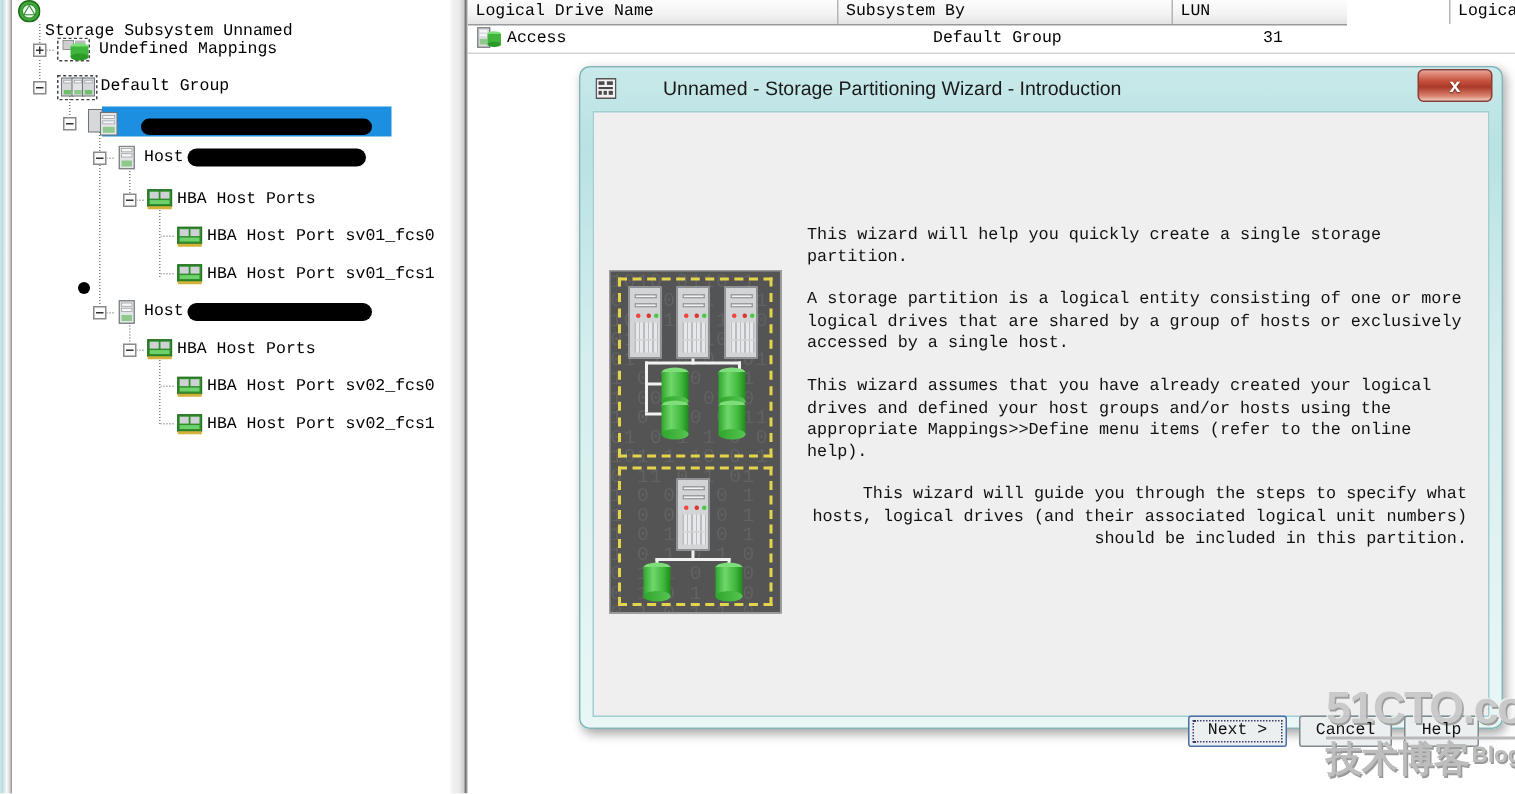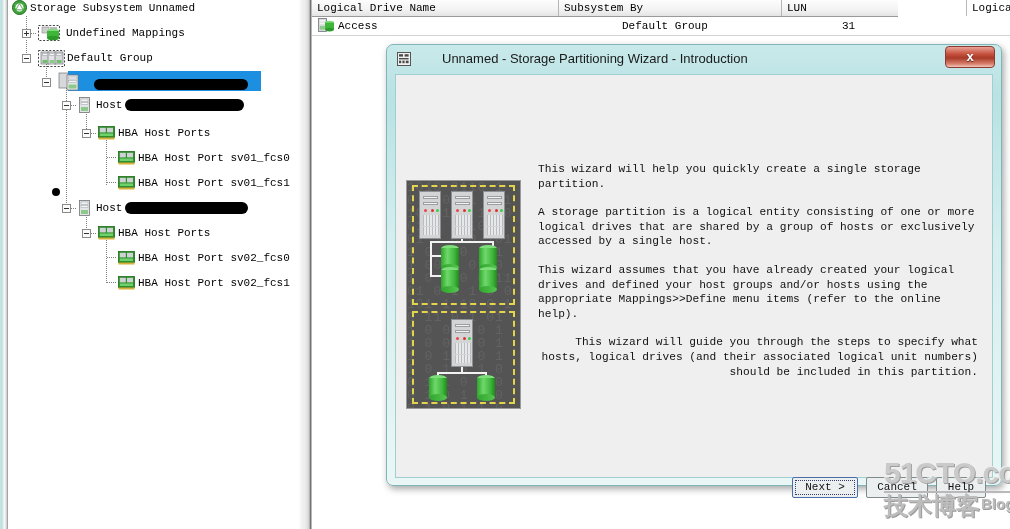--- a/index.html
+++ b/index.html
@@ -78,21 +78,21 @@
     background:linear-gradient(to bottom,#e9a396 0%,#c5513d 35%,#a83a28 55%,#d9826e 85%,#f2c7bb 100%);
     color:#fff;font-family:"Liberation Sans","DejaVu Sans",sans-serif;font-size:13px;font-weight:bold;
     text-align:center;line-height:20px;text-shadow:0 1px 1px rgba(0,0,0,.55);cursor:pointer;}
 
   .dlg-body{position:absolute;left:8px;top:29px;width:598px;height:404px;
     background:#efeff0;border:1px solid #9fcfd1;box-sizing:border-box;}
 
   .dlg-text{position:absolute;left:142px;top:75px;width:440px;
     font-family:"Liberation Mono","DejaVu Sans Mono",monospace;
     font-size:11.2px;line-height:14.6px;color:#111;}
-  .dlg-text p{margin:12px 0 14px 0;}
+  .dlg-text p{margin:0 0 14px 0;}
   .dlg-text p.ind{text-indent:6px;text-align:right;}
 
   
   .illus{position:absolute;left:10px;top:105px;width:115px;height:229px;
     border:1px solid #9a9a9a;background:#545454;box-sizing:border-box;overflow:hidden;}
   .bits{position:absolute;left:0;top:0;width:113px;height:227px;
     font-family:"Liberation Mono","DejaVu Sans Mono",monospace;
     font-size:13px;line-height:13px;color:#6e6e6e;opacity:.55;
     word-break:break-all;letter-spacing:1px;}
   .part{position:absolute;border:2px dashed #e4d44b;box-sizing:border-box;}
@@ -166,21 +166,21 @@
     <div class="doth" style="left:99px;top:282px;width:9px;"></div>
 
     <div class="sel-row" style="left:60px;top:71px;width:193px;height:20px;"></div>
 
     <div class="tnode" style="left:4px;top:0px;">
       <svg class="ic" style="left:0px;top:0px;" width="15" height="15" viewBox="0 0 15 15">
         <circle cx="7.5" cy="7.5" r="7" fill="#3faa3a" stroke="#1d6b1a" stroke-width="1"></circle>
         <circle cx="7.5" cy="7.5" r="4.6" fill="#eaf7ea" stroke="#2e8d2b" stroke-width="0.8"></circle>
         <polygon points="7.5,3.6 11.2,9.8 3.8,9.8" fill="#ffffff" stroke="#2e8d2b" stroke-width="0.7"></polygon>
       </svg>
-      <span class="tlabel" style="position:absolute;left:18px;top:1px;text-align:right;">Storage Subsystem Unnamed</span>
+      <span class="tlabel" style="position:absolute;left:18px;top:14px;text-align:right;">Storage Subsystem Unnamed</span>
     </div>
 
     <div class="exp plus" style="left:14px;top:29px;"></div>
     <div class="tnode" style="left:30px;top:25px;">
       <svg class="ic" style="left:0px;top:0px;" width="28" height="17" viewBox="0 0 28 17">
         <rect x="0.5" y="0.5" width="21" height="15" fill="none" stroke="#444" stroke-width="1" stroke-dasharray="2,1.6"></rect>
         <rect x="4" y="2" width="7" height="6" fill="#cfcfcf" stroke="#8a8a8a" stroke-width="0.6"></rect>
         <rect x="12" y="2" width="7" height="5" fill="#b9b9b9"></rect>
         <ellipse cx="15" cy="6" rx="6" ry="2.3" fill="#7ede7a"></ellipse>
         <rect x="9" y="6" width="12" height="7" fill="#3fb63b"></rect>

